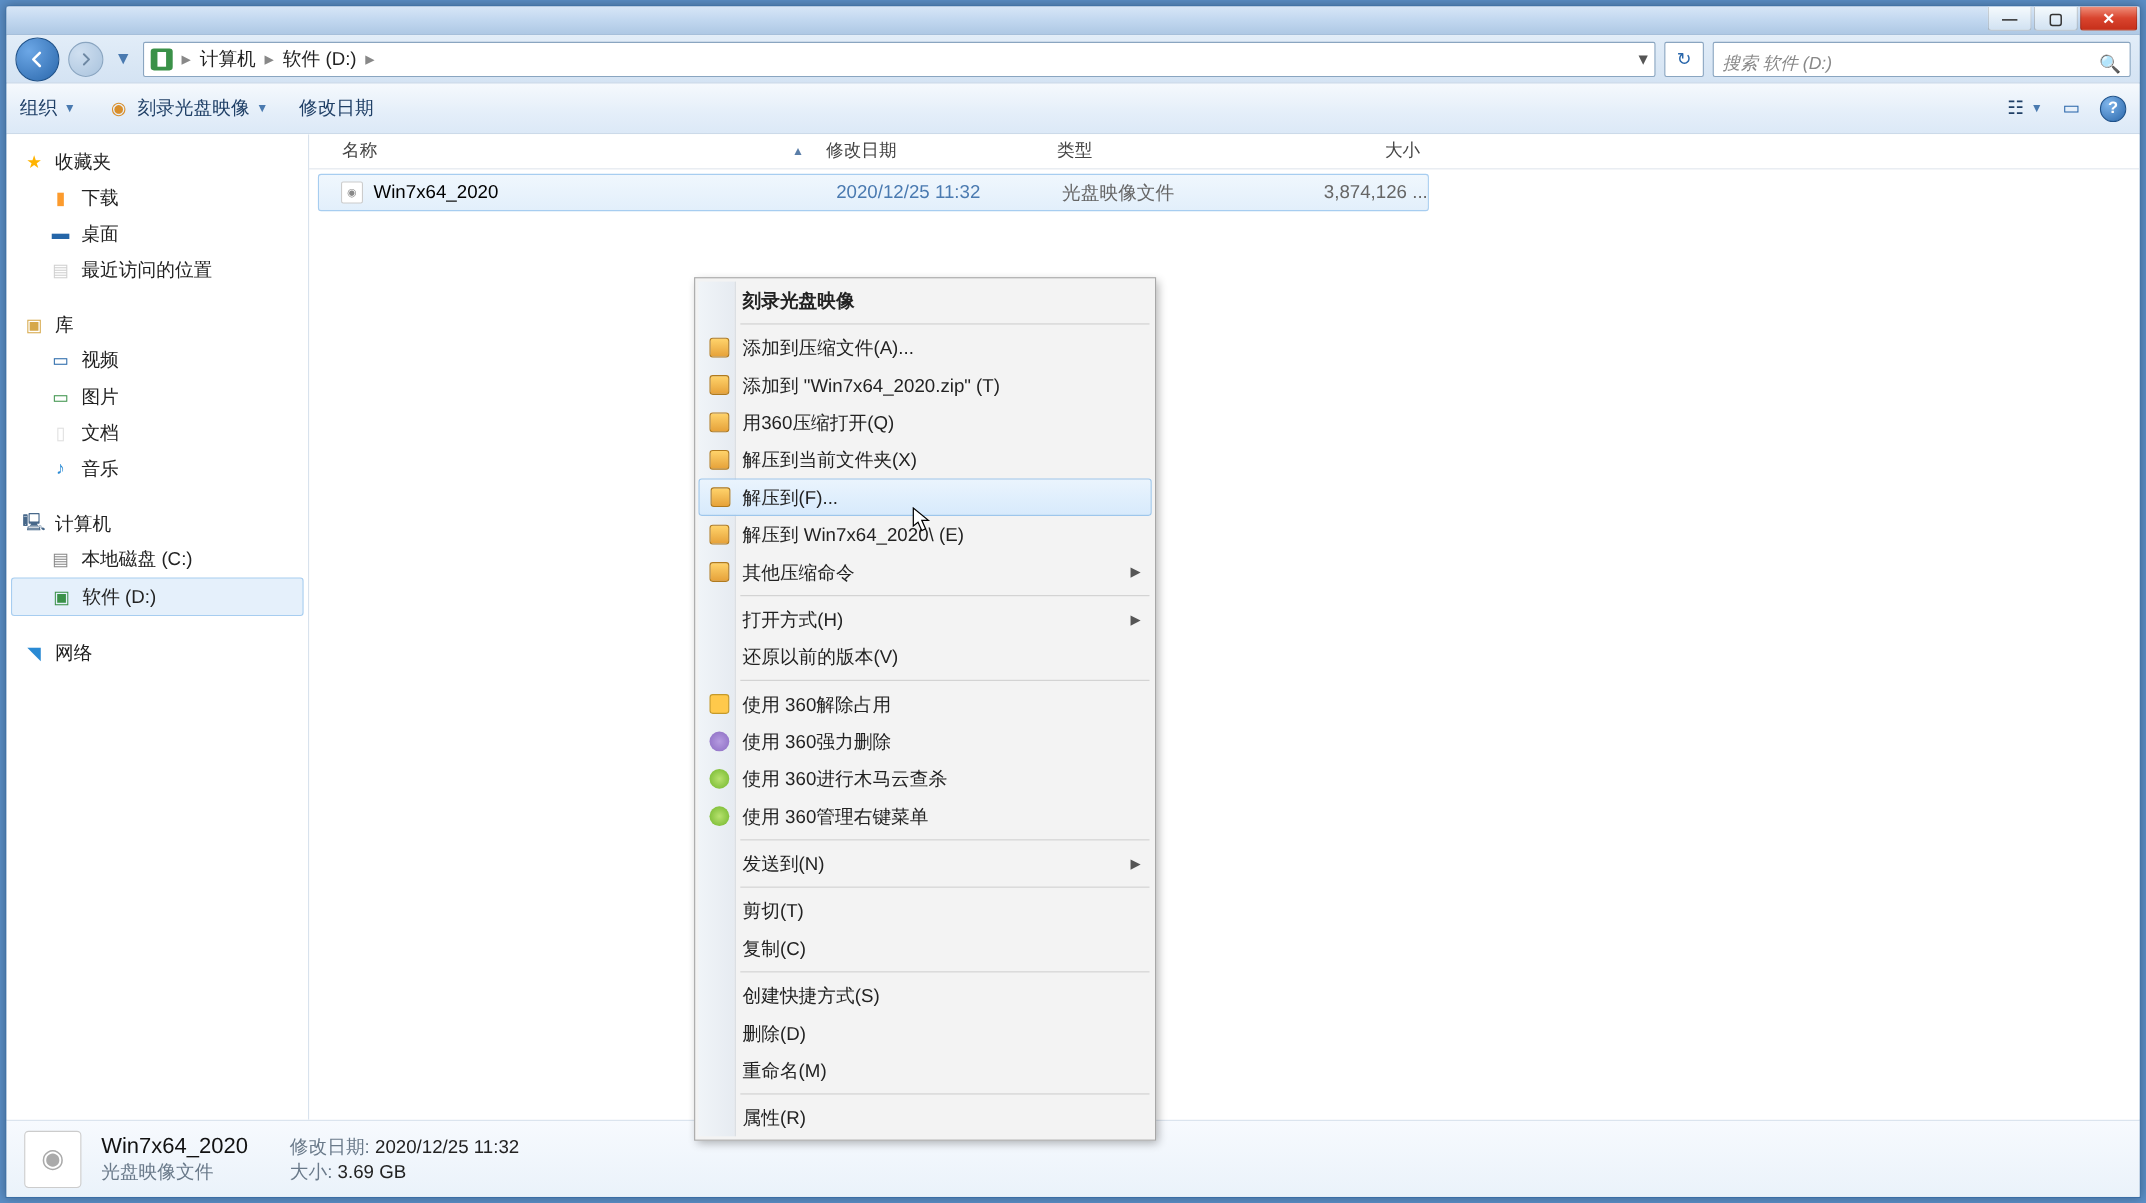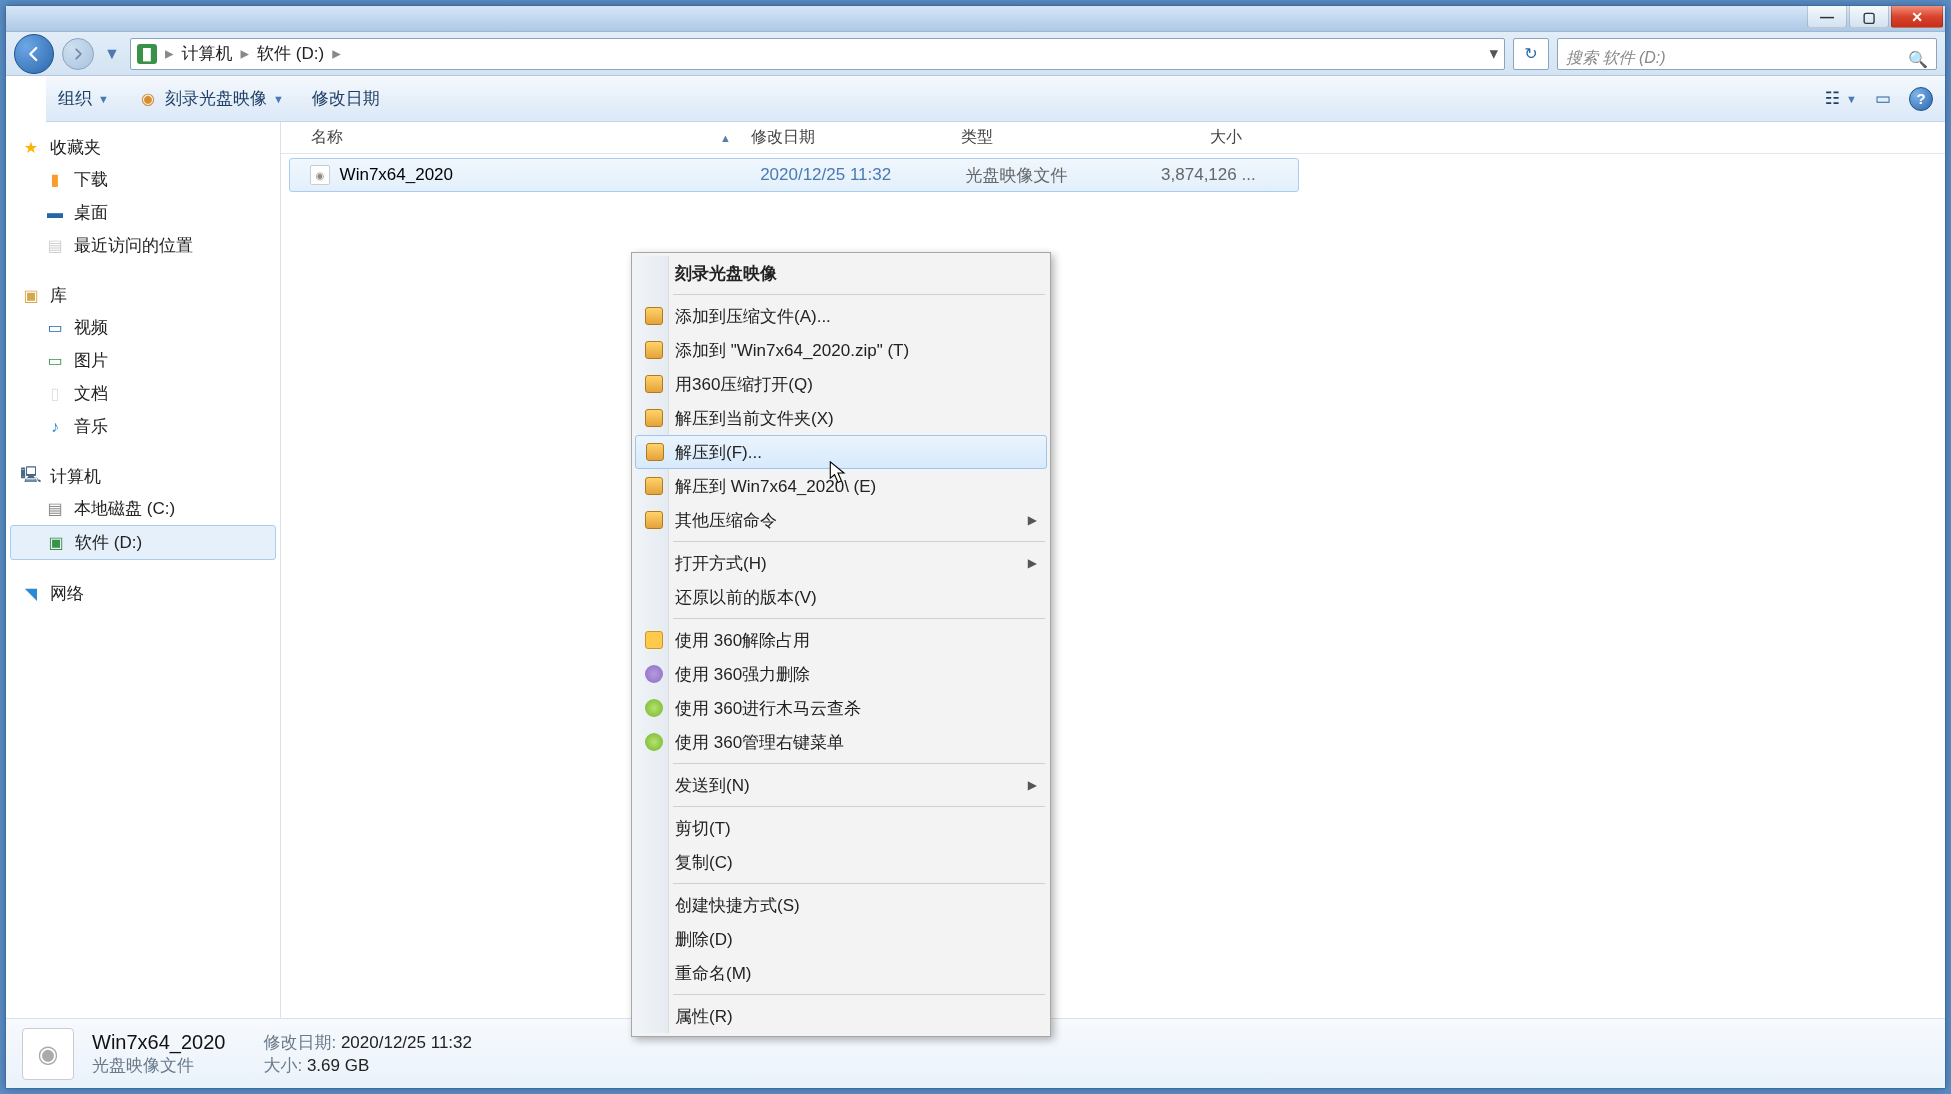--- a/index.html
+++ b/index.html
@@ -18,21 +18,21 @@
     .navdd { width:20px; height:40px; display:flex; align-items:center; justify-content:center; color:#4a7ab0; }
     .addressbar { flex:1; height:32px; background:#fff; border:1px solid #8aa5c0; border-radius:2px; display:flex; align-items:center; padding: 0 6px; font-size: 17px; color:#222; gap:6px; }
     .addr-icon{ width:20px; height:20px; display:inline-flex; align-items:center; justify-content:center; background:#3a9148; border-radius:3px; color:#fff; font-size:11px;}
     .addr-arrow{ color:#888; margin:0 2px;}
     .addr-dd{ margin-left:auto; color:#555;}
     .refresh-box{ width:36px; height:32px; background:#fff; border:1px solid #8aa5c0; border-radius:2px; display:flex; align-items:center; justify-content:center; color:#2a67ab; font-size:16px;}
     .searchbox { width:380px; height:32px; background:#fff; border:1px solid #8aa5c0; border-radius:2px; display:flex; align-items:flex-end; padding:0 8px; color:#888; font-style:italic; font-size:16px; }
     .searchbox .sicon{ margin-left:auto; color:#2a67ab; font-style:normal;}
 
     
-    .toolbar { height: 46px; background: linear-gradient(180deg,#f5f9fd,#e4eef9 60%,#dce9f7); border-bottom:1px solid #c7d6e7; display:flex; align-items:center; padding:0 12px; gap:28px; font-size:17px; color:#1f3f66;margin-left:40px;}
+    .toolbar { height: 46px; background: linear-gradient(180deg,#f5f9fd,#e4eef9 60%,#dce9f7); border-bottom:1px solid #c7d6e7; display:flex; align-items:center; padding:0 12px; gap:28px; font-size:17px; color:#1f3f66;}
     .tbitem{ display:flex; align-items:center; gap:6px; }
     .tbitem .dd{ color:#4a7ab0; font-size:11px;}
     .tb-right{ margin-left:auto; display:flex; align-items:center; gap:18px;}
     .help-icon{ width:24px;height:24px;border-radius:50%; background:radial-gradient(circle at 30% 30%,#7eb4ea,#2a67ab); color:#fff; display:flex;align-items:center;justify-content:center; font-weight:bold; font-size:15px; border:1px solid #1e5189;}
 
     
     .main { flex:1; display:flex; background:#fff; overflow:hidden;}
     .sidebar { width:275px; border-right:1px solid #d8e2ed; padding:10px 4px; font-size:17px; color:#222; overflow:auto;}
     .tree-group{ margin-bottom:18px;}
     .tree-header{ display:flex; align-items:center; gap:8px; padding:4px 10px; color:#222;}
@@ -41,24 +41,24 @@
     .ticon{ width:22px; height:22px; display:inline-flex; align-items:center; justify-content:center; font-size:16px;}
     .star{color:#ffb300;} .dl{color:#fc9b2d;} .desk{color:#2566a8;} .recent{color:#d0d0d0;}
     .lib{color:#d6a84a;} .vid{color:#2566a8;} .pic{color:#3a9148;} .doc{color:#e0e0e0;} .mus{color:#2a8ad4;}
     .comp{color:#48688a;} .hdd{color:#888;} .soft{color:#3a9148;} .net{color:#2a8ad4;}
 
     .content { flex:1; display:flex; flex-direction:column; }
     .columns { height:32px; border-bottom:1px solid #e0e6ed; display:flex; align-items:center; font-size:16px; color:#444; padding-left:20px;}
     .col{ padding:0 10px;}
     .col-name{width:440px; display:flex; align-items:center;}
     .col-name .sort{margin-left:auto; color:#5a7ea8; font-size:11px;}
-    .col-date{width:210px;} .col-type{width:200px;} .col-size{width:150px; text-align:center;}
+    .col-date{width:210px;} .col-type{width:200px;} .col-size{width:150px; text-align:right;}
     .filerow { height:34px; display:flex; align-items:center; padding-left:20px; font-size:17px; background:linear-gradient(180deg,#f0f7fd,#e2effb); border:1px solid #a7cdf0; border-radius:3px; margin:4px 8px 0 8px; width:1010px;}
     .fr-icon{ width:20px;height:20px; border:1px solid #ccc; border-radius:2px; background:#fff; margin-right:10px; display:flex;align-items:center;justify-content:center; font-size:10px; color:#888;}
-    .fr-name{width:430px;} .fr-date{width:210px; color:#4a7ab0;} .fr-type{width:200px; color:#666;} .fr-size{width:140px; color:#666; }
+    .fr-name{width:430px;} .fr-date{width:210px; color:#4a7ab0;} .fr-type{width:200px; color:#666;} .fr-size{width:140px; color:#666; text-align:right;}
 
     
     .details{ height:70px; border-top:1px solid #d8e2ed; background:linear-gradient(180deg,#f7fafe,#eaf2fa); display:flex; align-items:center; padding:8px 16px; gap:18px; font-size:17px; color:#333;}
     .details .thumb{ width:52px;height:52px; border:1px solid #ccc; border-radius:4px; background:#fff; display:flex;align-items:center;justify-content:center; color:#aaa; font-size:24px;}
     .details .dname{ font-size:20px; color:#111; }
     .details .dlabel{ color:#6a7a8a; }
     .details .dval{ color:#222; }
 
     
     .ctxmenu{ position:absolute; left:625px; top:246px; width:420px; background:#f3f3f3; border:1px solid #a7a7a7; box-shadow:3px 3px 8px rgba(0,0,0,.3); padding:3px; font-size:17px; color:#222;}

